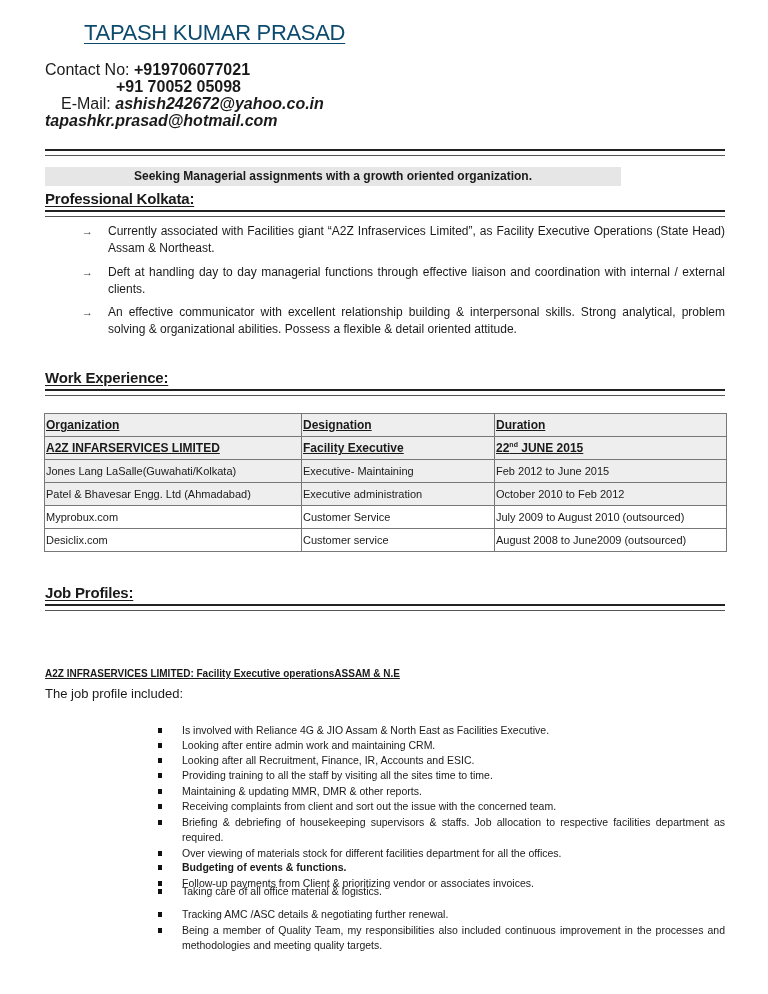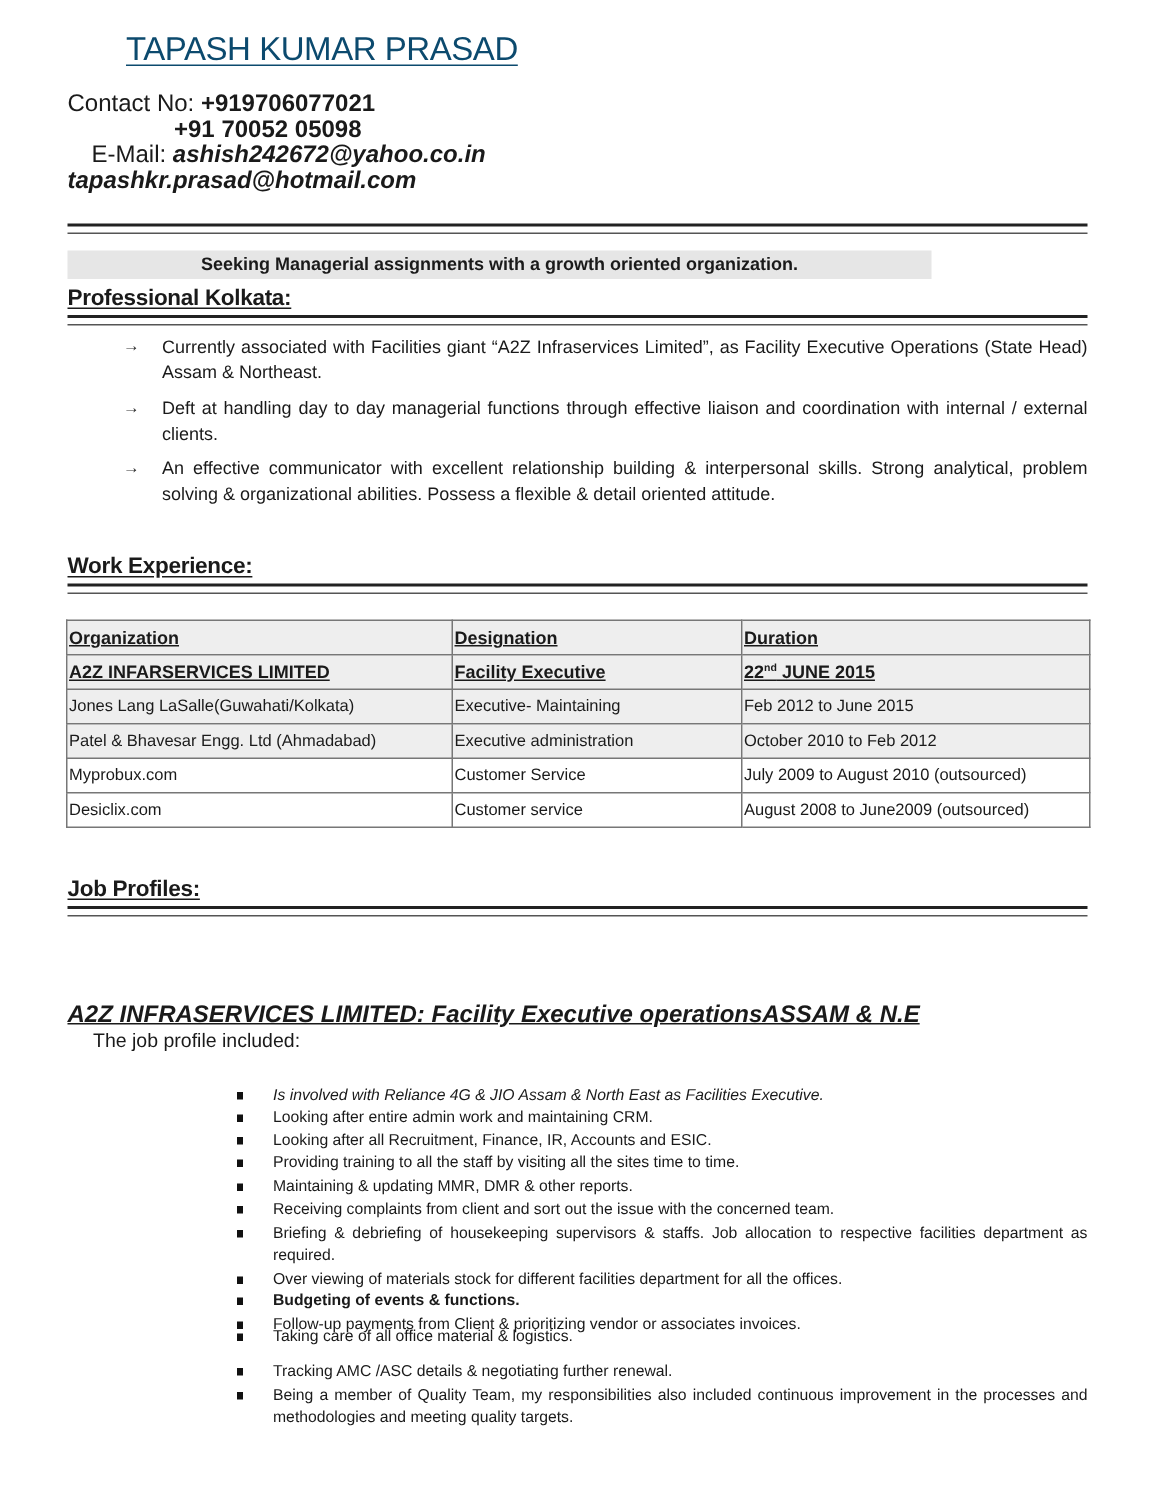--- a/index.html
+++ b/index.html
@@ -40,24 +40,24 @@
       border-collapse: collapse; font-size: 11px; table-layout: fixed;
     }
     table.work td {
       border: 1px solid #777; height: 22px; padding: 0 1px; white-space: nowrap;
       overflow: hidden;
     }
     table.work tr.gray td { background: #eeeeee; }
     table.work td.center { }
     table.work td.hdr { font-weight: bold; text-decoration: underline; font-size: 12px; }
     .job-title {
-      left: 45px; top: 668px; font-size: 16px; font-weight: bold; font-style: italic;
+      left: 45px; top: 668px; font-size: 10px; font-weight: bold; 
       text-decoration: underline; white-space: nowrap;
     }
-    .job-intro { left: 62px; top: 686px; font-size: 13px; white-space: nowrap; }
+    .job-intro { left: 45px; top: 686px; font-size: 13px; white-space: nowrap; }
     .duty {
       left: 158px; width: 567px; font-size: 10.5px; line-height: 15.3px;
     }
     .duty .sq {
       position: absolute; left: 0; top: 5px; width: 4px; height: 5px; background: #111;
     }
     .duty .txt { display: block; margin-left: 24px; text-align: justify; }
   </style>
 </head>
 <body>
@@ -141,21 +141,21 @@
   </tr>
 </tbody>
   </table>
 
 <div class="abs section-title" style="top:584px;">Job Profiles:</div>
 <div class="abs dbl" style="top:604px;"></div>
 
 <div class="abs job-title">A2Z INFRASERVICES LIMITED: Facility Executive operationsASSAM &amp; N.E</div>
 <div class="abs job-intro">The job profile included:</div>
 
-<div class="abs duty" style="top:723px;font-style:italic;">
+<div class="abs duty" style="top:723px;">
     <span class="sq"></span>
     <span class="txt">Is involved with Reliance 4G &amp; JIO Assam &amp; North East as Facilities Executive.</span>
   </div>
 <div class="abs duty" style="top:738px;">
     <span class="sq"></span>
     <span class="txt">Looking after entire admin work and maintaining CRM.</span>
   </div>
 <div class="abs duty" style="top:753px;">
     <span class="sq"></span>
     <span class="txt">Looking after all Recruitment, Finance, IR, Accounts and ESIC.</span>

